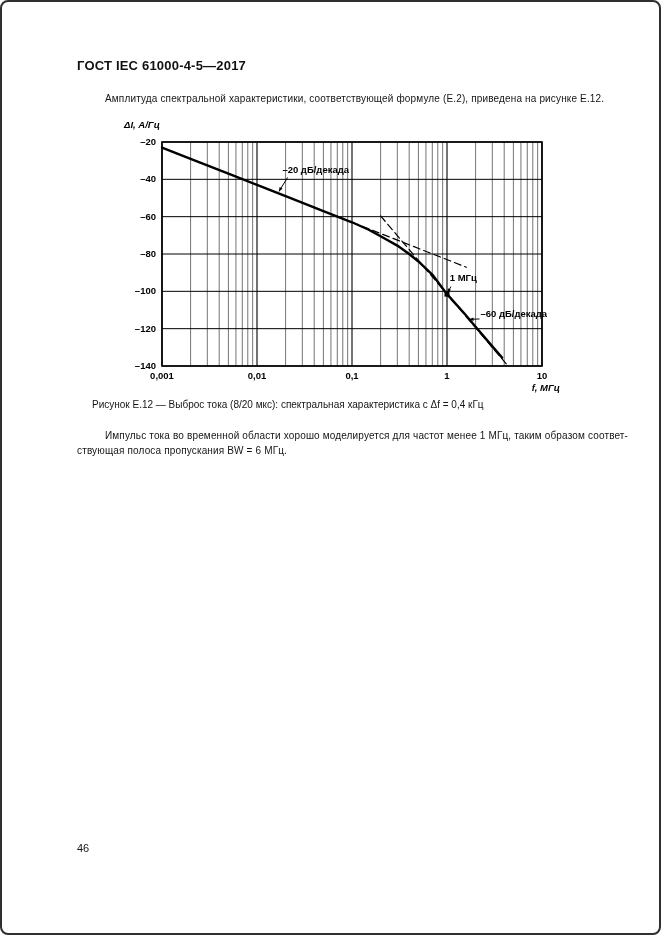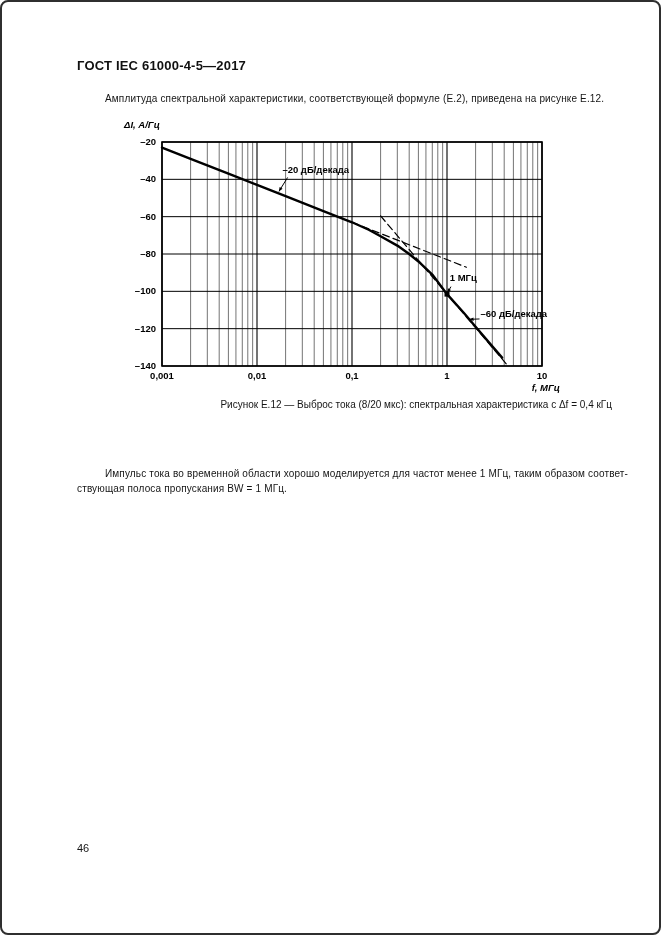--- a/index.html
+++ b/index.html
@@ -4,22 +4,22 @@
 <style>
   *{margin:0;padding:0;box-sizing:border-box;}
   html,body{background:#ffffff;}
   body{width:661px;height:935px;font-family:"Liberation Sans",sans-serif;}
   .page{position:relative;width:661px;height:935px;background:#ffffff;
         border:2px solid #2f2f2f;border-radius:8px;overflow:hidden;color:#111;}
   .doc-header{position:absolute;left:75px;top:56px;font-size:13px;font-weight:bold;letter-spacing:0.2px;}
   .para{position:absolute;font-size:10px;letter-spacing:0.15px;white-space:nowrap;color:#151515;}
   .p-intro{left:75px;top:91px;text-indent:28px;}
   .p-note{left:75px;top:427px;line-height:14.5px;}
-  .p-note .l1{text-indent:28px;margin-top:38px;}
-  .fig-caption{position:absolute;left:90px;top:397px;width:520px;text-align:right;
+  .p-note .l1{text-indent:28px;}
+  .fig-caption{position:absolute;left:90px;top:397px;width:520px;text-align:left;
                font-size:10px;color:#151515;}
   .chart{position:absolute;left:120px;top:114px;}
   .page-num{position:absolute;left:75px;top:840px;font-size:11px;color:#151515;text-align:center;}
 </style>
 </head>
 <body>
 
 <div class="page">
 
   <div class="doc-header">ГОСТ IEC 61000-4-5—2017</div>
@@ -102,18 +102,18 @@
       <polygon points="325.4105305093511,176.82666666666665 325.946390592063,172.35868569403976 328.9890011889849,174.09819684000536" fill="#000"></polygon>
       <text x="358.45733922057946" y="200.53333333333333" text-anchor="start" font-family="&quot;Liberation Sans&quot;, sans-serif" font-size="9.5" font-weight="bold" fill="#000">–60 дБ/декада</text>
       <line x1="357.53015467810957" y1="202.95999999999998" x2="347.37520245621715" y2="203.33333333333331" stroke="#000" stroke-width="1"></line>
       <polygon points="347.37520245621715,203.33333333333331 351.45279826947746,201.4298595658014 351.581559318328,204.93225858129617" fill="#000"></polygon>
     </svg>
 
   <div class="fig-caption">Рисунок Е.12 — Выброс тока (8/20 мкс): спектральная характеристика с Δf = 0,4 кГц</div>
 
   <div class="para p-note">
     <div class="l1">Импульс тока во временной области хорошо моделируется для частот менее 1 МГц, таким образом соответ-</div>
-    <div class="l2">ствующая полоса пропускания BW = 1 МГц.</div>
+    <div class="l2">ствующая полоса пропускания BW = 6 МГц.</div>
   </div>
 
   <div class="page-num">46</div>
 
 </div>
 
 </body></html>

